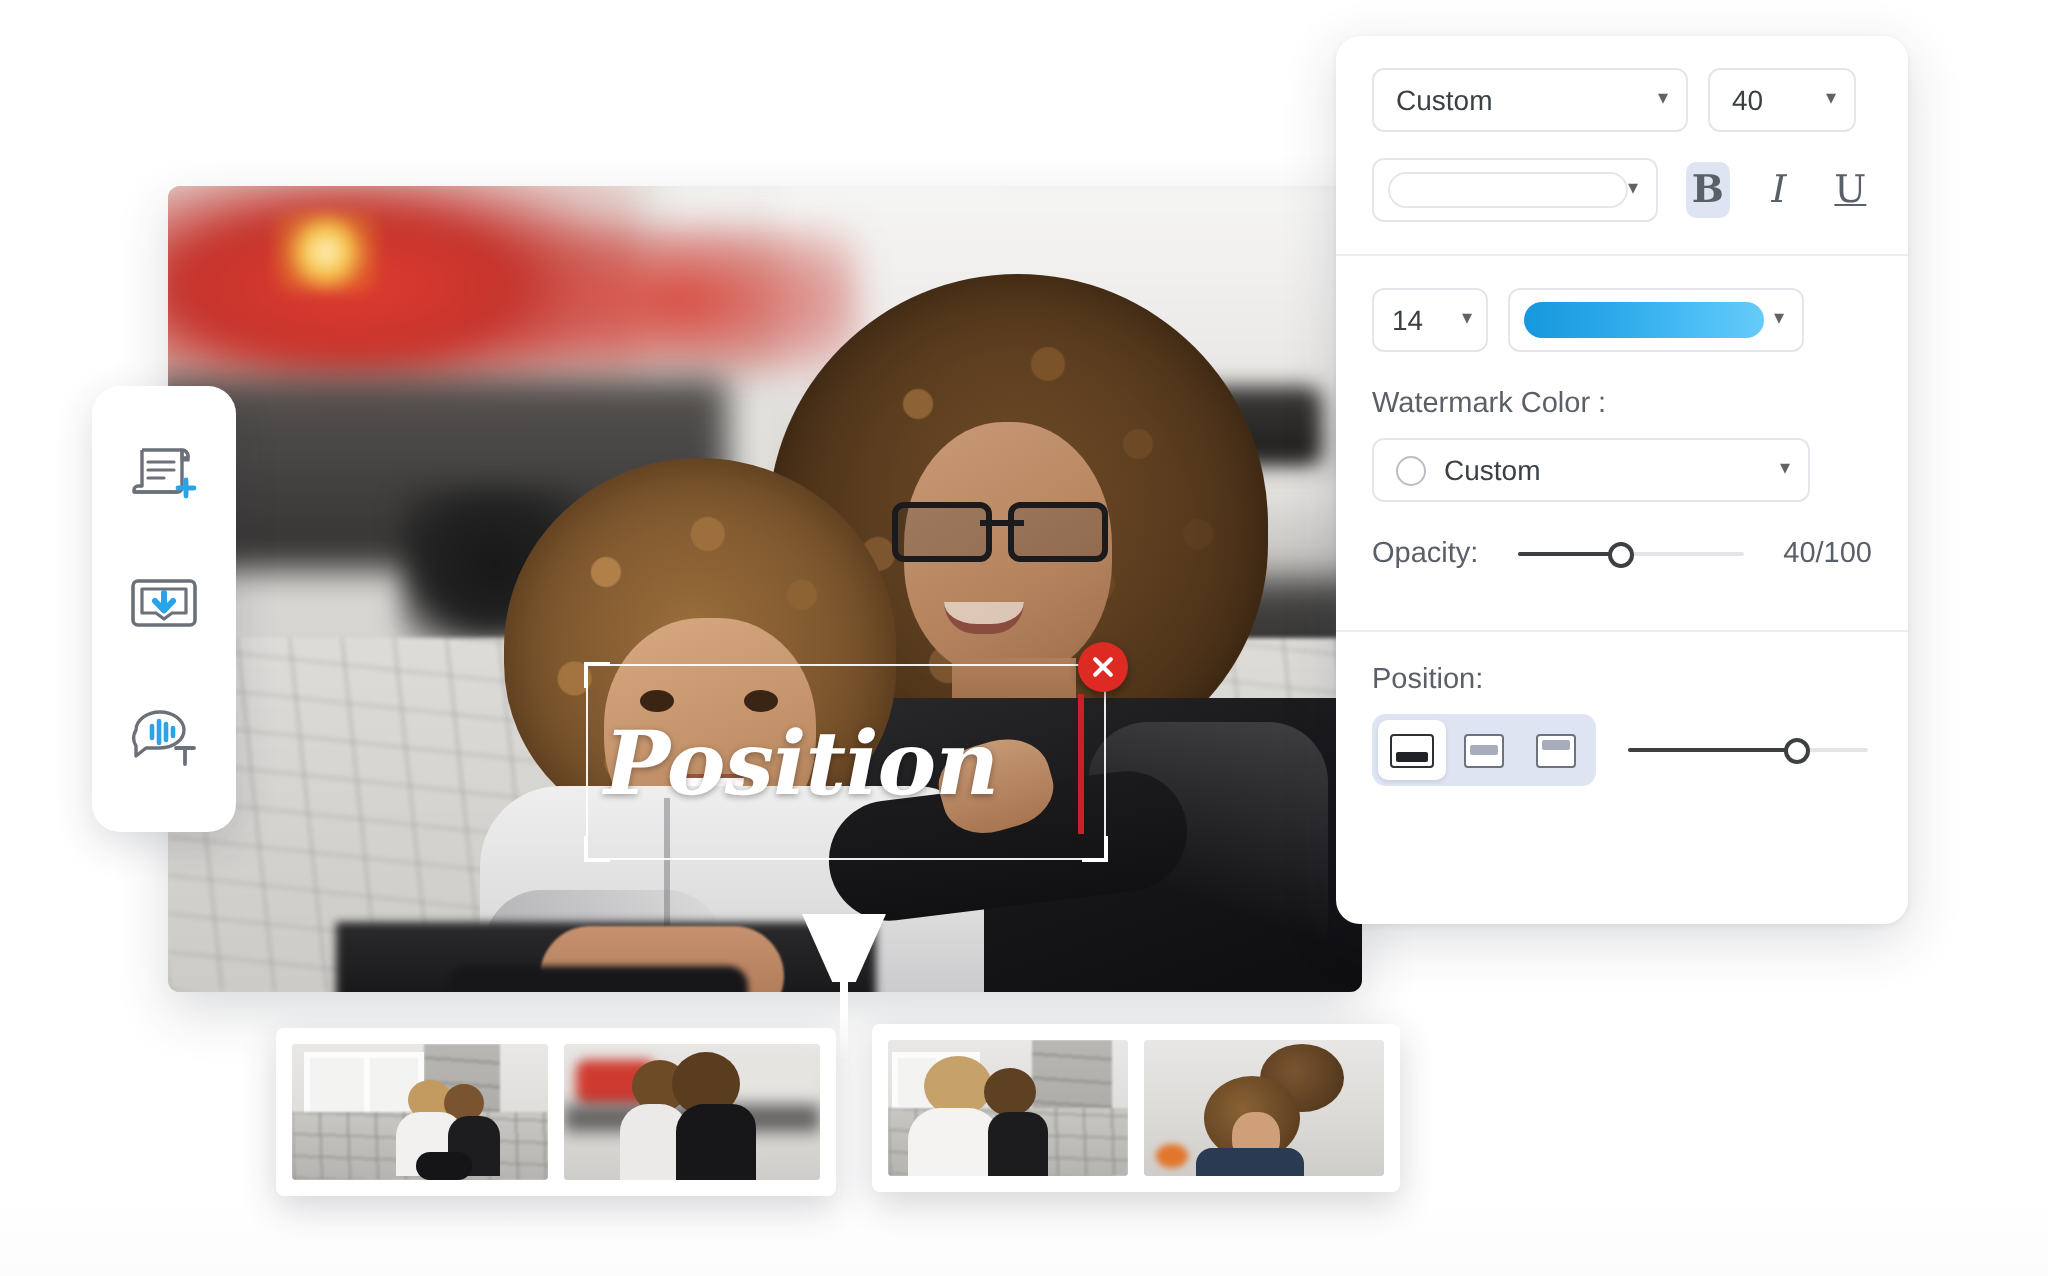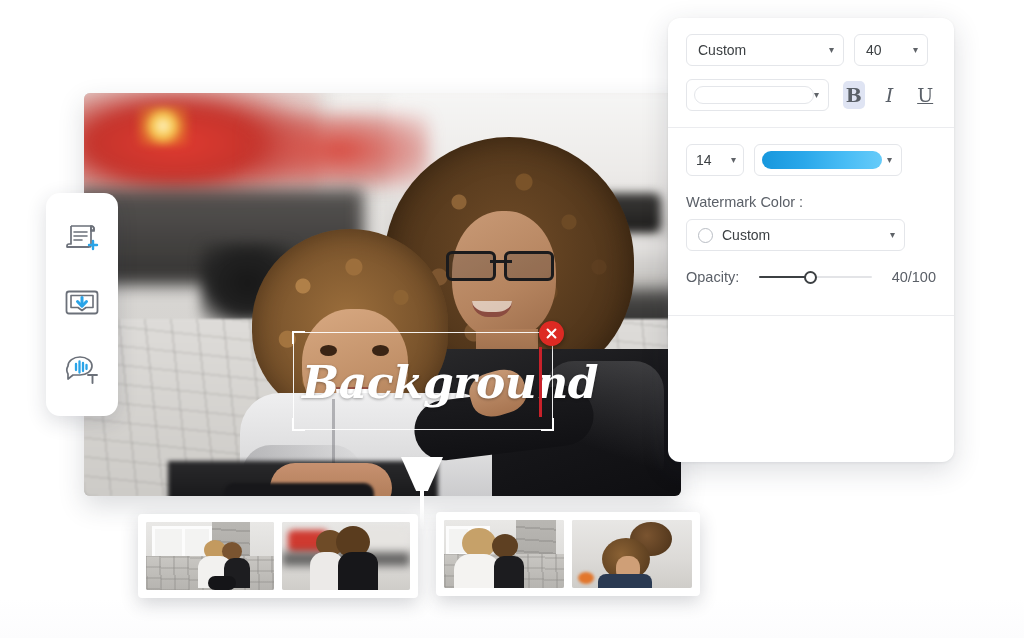--- a/index.html
+++ b/index.html
@@ -466,21 +466,21 @@
       <div class="w-arm"></div>
       <div class="w-hand"></div>
     </div>
   </div>
 
   <div class="wm-box">
     <div class="wm-handle tl"></div>
     <div class="wm-handle tr"></div>
     <div class="wm-handle bl"></div>
     <div class="wm-handle br"></div>
-    <div class="wm-text">Background</div>
+    <div class="wm-text">Position</div>
     <div class="wm-caret"></div>
     <div class="wm-close">
       <svg width="11" height="11" viewBox="0 0 11 11" aria-hidden="true">
         <path d="M1.6 1.6 L9.4 9.4 M9.4 1.6 L1.6 9.4" stroke="#ffffff" stroke-width="2.1" stroke-linecap="round"></path>
       </svg>
     </div>
   </div>
 
   <div class="pin">
     <div class="pin-head"></div>
@@ -637,16 +637,43 @@
           <div class="track"></div>
           <div class="fill" style="width:45%;"></div>
           <div class="knob" style="left:calc(45% - 6px);"></div>
         </div>
         <span class="opacity-val">40/100</span>
       </div>
     </div>
 
     <div class="panel-divider"></div>
 
+    <div class="panel-sec" style="padding-top:16px;">
+      <div class="lbl">Position:</div>
+      <div class="row" style="gap:16px;">
+        <div class="pos-group">
+          <div class="pos-btn active">
+            <span class="pos-ico bottom sel">
+                <b></b>
+              </span>
+          </div>
+          <div class="pos-btn">
+            <span class="pos-ico middle">
+                <b></b>
+              </span>
+          </div>
+          <div class="pos-btn">
+            <span class="pos-ico top">
+                <b></b>
+              </span>
+          </div>
+        </div>
+        <div class="slider" style="width:120px;">
+          <div class="track"></div>
+          <div class="fill" style="width:70%;"></div>
+          <div class="knob" style="left:calc(70% - 6px);"></div>
+        </div>
+      </div>
+    </div>
 
   </div>
 
 </div>
 
 </body></html>

